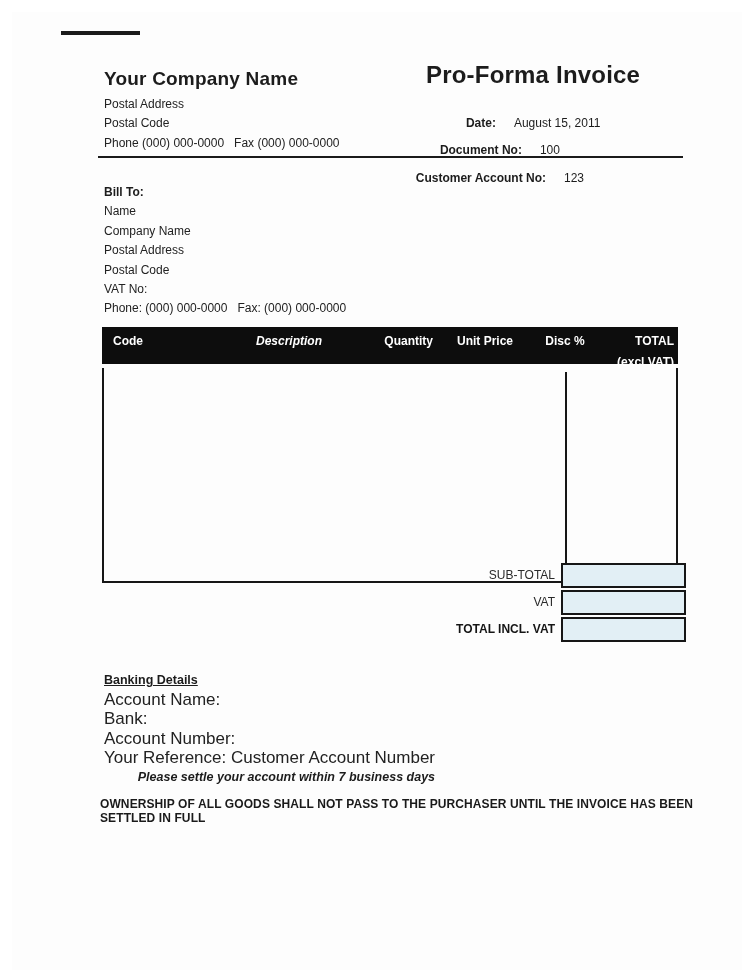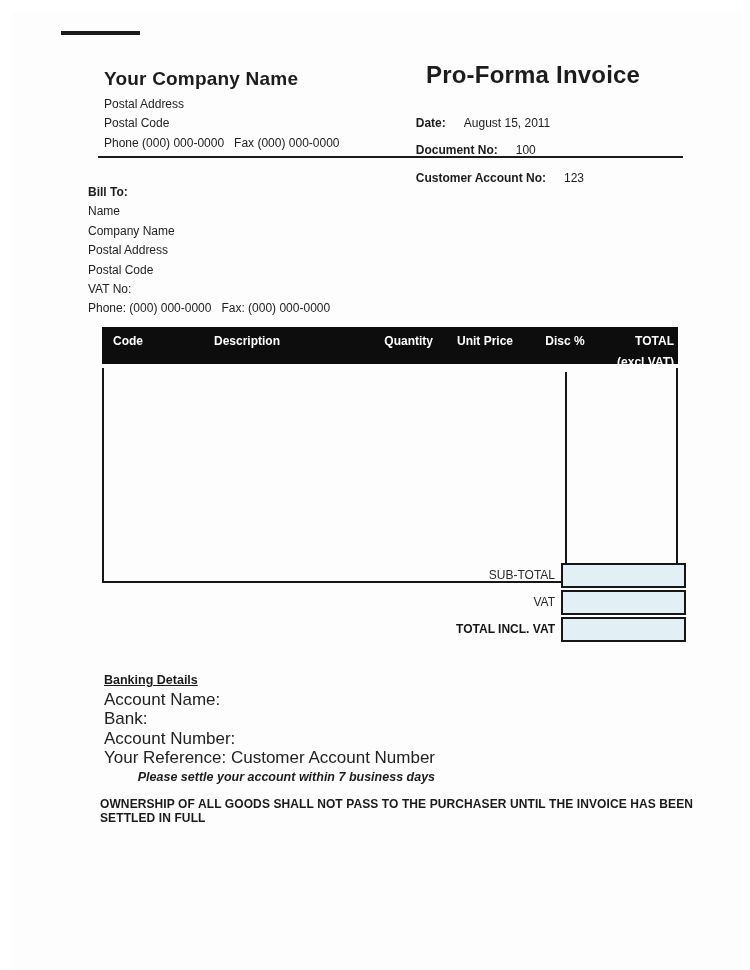--- a/index.html
+++ b/index.html
@@ -15,38 +15,38 @@
   }
   
   .company-block { position:absolute; left:84px; top:44px; }
   .company-name { font-size:19px; font-weight:bold; line-height:29px; letter-spacing:0.2px; }
   .addr-line { font-size:12px; line-height:15.4px; color:#222; }
   .doc-title {
     position:absolute; left:410px; top:44px;
     font-size:24px; font-weight:bold; letter-spacing:0.2px; line-height:30px;
   }
   .meta-block { position:absolute; top:92px; right:92px; }
-  .meta-row { display:flex; justify-content:flex-start; line-height:15.4px; }
+  .meta-row { display:flex; justify-content:center; line-height:15.4px; }
   .meta-label { font-size:12px; font-weight:bold; text-align:right; }
   .meta-value { font-size:12px; width:104px; text-align:left; padding-left:10px; }
   .divider {
     position:absolute; left:82px; top:140px; width:585px; height:2px;
     background:#1b1b1b;
   }
   
-  .billto-block { position:absolute; left:68px; top:165px; }
+  .billto-block { position:absolute; left:84px; top:165px; }
   .billto-heading { font-size:12px; font-weight:bold; line-height:15.4px; }
   
   .items-table { position:absolute; left:82px; top:307px; width:584px; }
   .thead {
     display:flex; background:#0d0d0d; color:#ffffff;
     height:37px; line-height:21px; font-size:12px; font-weight:bold;
   }
   .th-code  { width:58px;  padding-left:7px; text-align:left; }
-  .th-desc  { width:150px; text-align:center; }
+  .th-desc  { width:150px; text-align:right;font-style:italic; }
   .th-qty   { width:107px; text-align:right; padding-right:4px; }
   .th-unit  { width:80px;  text-align:center; }
   .th-disc  { width:64px;  text-align:center; }
   .th-total { flex:1;      text-align:right; }
   .tbody {
     position:relative; height:215px; background:#fdfdfd;
     border-left:2px solid #161616; border-right:2px solid #161616;
     border-bottom:2px solid #161616;
   }
   .col-sep {

